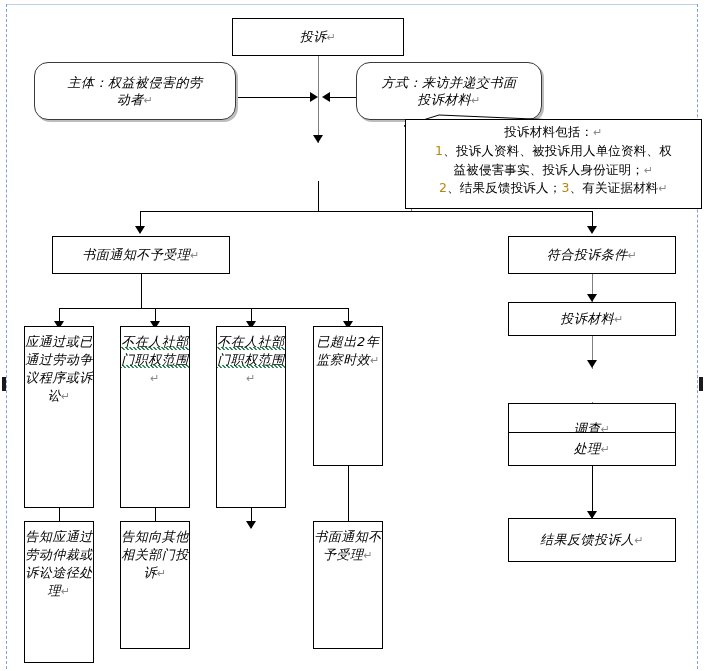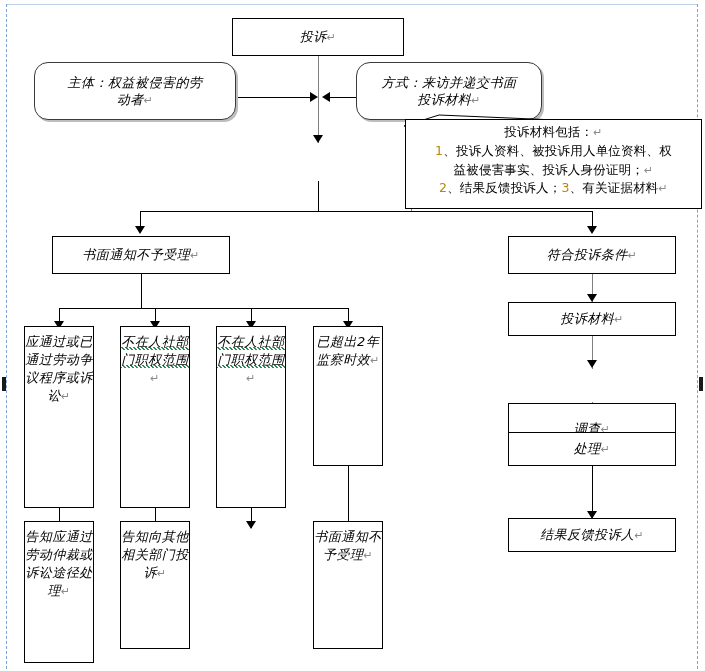--- a/index.html
+++ b/index.html
@@ -239,17 +239,17 @@
   </div>
   <div class="ln v gray" style="left:592px;top:402px;height:31px;"></div>
   <div class="arrow-down" style="left:587px;top:425px;"></div>
 
   <div class="node" style="left:508px;top:432px;width:168px;height:34px;">
     <span class="inner"><span>处理</span><span class="pil">↵</span></span>
   </div>
   <div class="ln v" style="left:592px;top:466px;height:52px;"></div>
   <div class="arrow-down" style="left:587px;top:511px;"></div>
 
-  <div class="node" style="left:508px;top:518px;width:168px;height:34px;">
+  <div class="node" style="left:508px;top:518px;width:168px;height:44px;">
     <span class="inner"><span>结果反馈投诉人</span><span class="pil">↵</span></span>
   </div>
 
 </div>
 
 </body></html>

